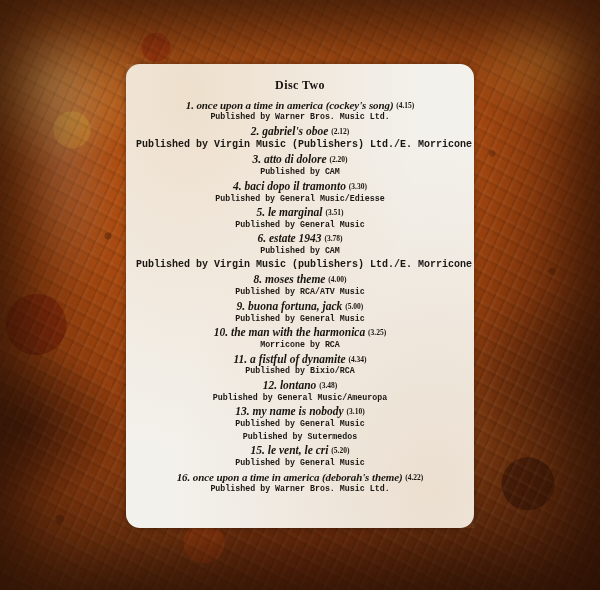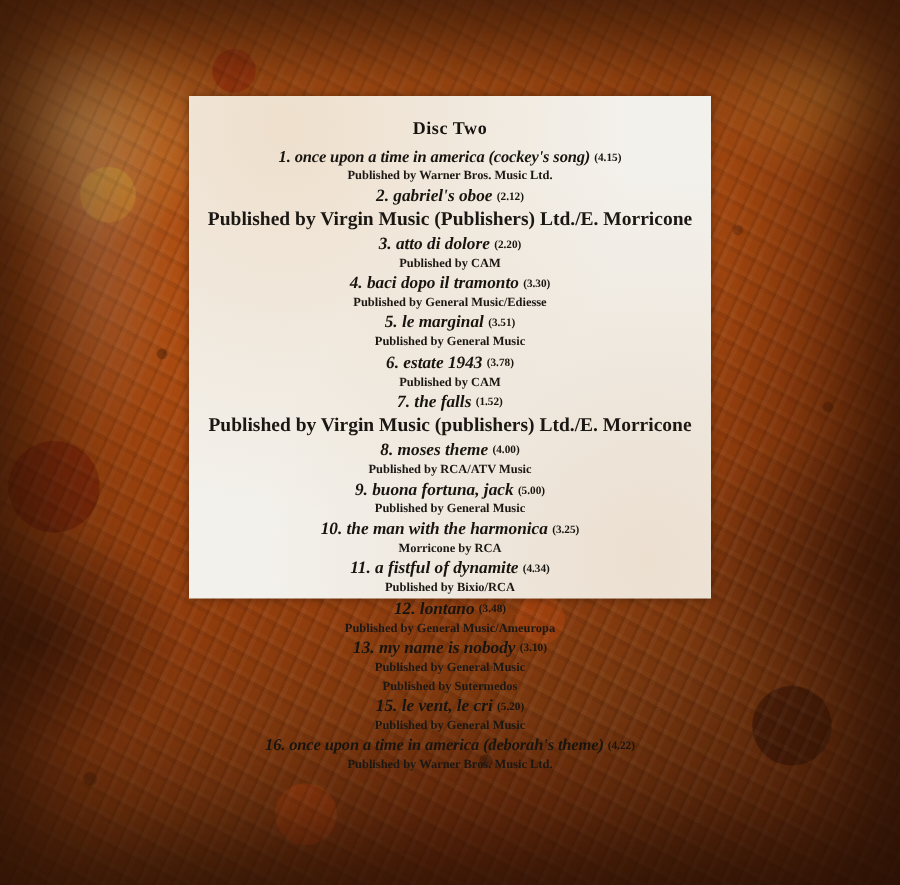--- a/index.html
+++ b/index.html
@@ -81,23 +81,24 @@
     background: radial-gradient(ellipse at 50% 40%, rgba(200,200,205,0.22), rgba(0,0,0,0) 70%);
     transform: rotate(-6deg);
   }
 
   
   #liner {
     position: absolute;
     left: 126px;
     top: 64px;
     width: 348px;
-    height: 335px;
+    height: 464px;
     background: #f3f1ec;
     box-shadow: 0 0 6px rgba(0,0,0,0.35);
+    border-radius: 14px;
   }
   #liner::after {
     content: "";
     position: absolute;
     inset: 0;
     pointer-events: none;
     background:
       radial-gradient(ellipse at 18% 6%, rgba(222,160,92,0.22), rgba(0,0,0,0) 58%),
       radial-gradient(ellipse at 88% 92%, rgba(200,140,80,0.18), rgba(0,0,0,0) 60%);
   }
@@ -136,31 +137,31 @@
   }
   .track .dur {
     font-style: normal;
     font-weight: bold;
     font-size: 7.5px;
     vertical-align: 1px;
     letter-spacing: 0;
   }
 
   .pub {
-    font-family: Liberation Serif, serif;
+    font-family: Liberation Mono, monospace;
     font-weight: bold;
     font-size: 8.3px;
     line-height: 1.15;
     color: #1b1713;
     margin: 1px 0 3px;
     white-space: nowrap;
     text-align: center;
   }
   .pub.small {
-    font-size: 13px;
+    font-size: 10px;
   }
 </style>
 </head>
 <body>
 
 <div id="page">
   <div class="rust-a"></div>
   <div class="rust-b"></div>
   <div class="rust-c"></div>
   <div class="smudge"></div>
@@ -175,21 +176,20 @@
           <div class="track"><span>2. gabriel's oboe</span> <span class="dur">(2.12)</span></div>
           <div class="pub small">Published by Virgin Music (Publishers) Ltd./E. Morricone</div>
           <div class="track"><span>3. atto di dolore</span> <span class="dur">(2.20)</span></div>
           <div class="pub">Published by CAM</div>
           <div class="track"><span>4. baci dopo il tramonto</span> <span class="dur">(3.30)</span></div>
           <div class="pub">Published by General Music/Ediesse</div>
           <div class="track"><span>5. le marginal</span> <span class="dur">(3.51)</span></div>
           <div class="pub">Published by General Music</div>
           <div class="track"><span>6. estate 1943</span> <span class="dur">(3.78)</span></div>
           <div class="pub">Published by CAM</div>
-          <div class="track"><span>7. the falls</span> <span class="dur">(1.52)</span></div>
           <div class="pub small">Published by Virgin Music (publishers) Ltd./E. Morricone</div>
           <div class="track"><span>8. moses theme</span> <span class="dur">(4.00)</span></div>
           <div class="pub">Published by RCA/ATV Music</div>
           <div class="track"><span>9. buona fortuna, jack</span> <span class="dur">(5.00)</span></div>
           <div class="pub">Published by General Music</div>
           <div class="track"><span>10. the man with the harmonica</span> <span class="dur">(3.25)</span></div>
           <div class="pub">Morricone by RCA</div>
           <div class="track"><span>11. a fistful of dynamite</span> <span class="dur">(4.34)</span></div>
           <div class="pub">Published by Bixio/RCA</div>
           <div class="track"><span>12. lontano</span> <span class="dur">(3.48)</span></div>

